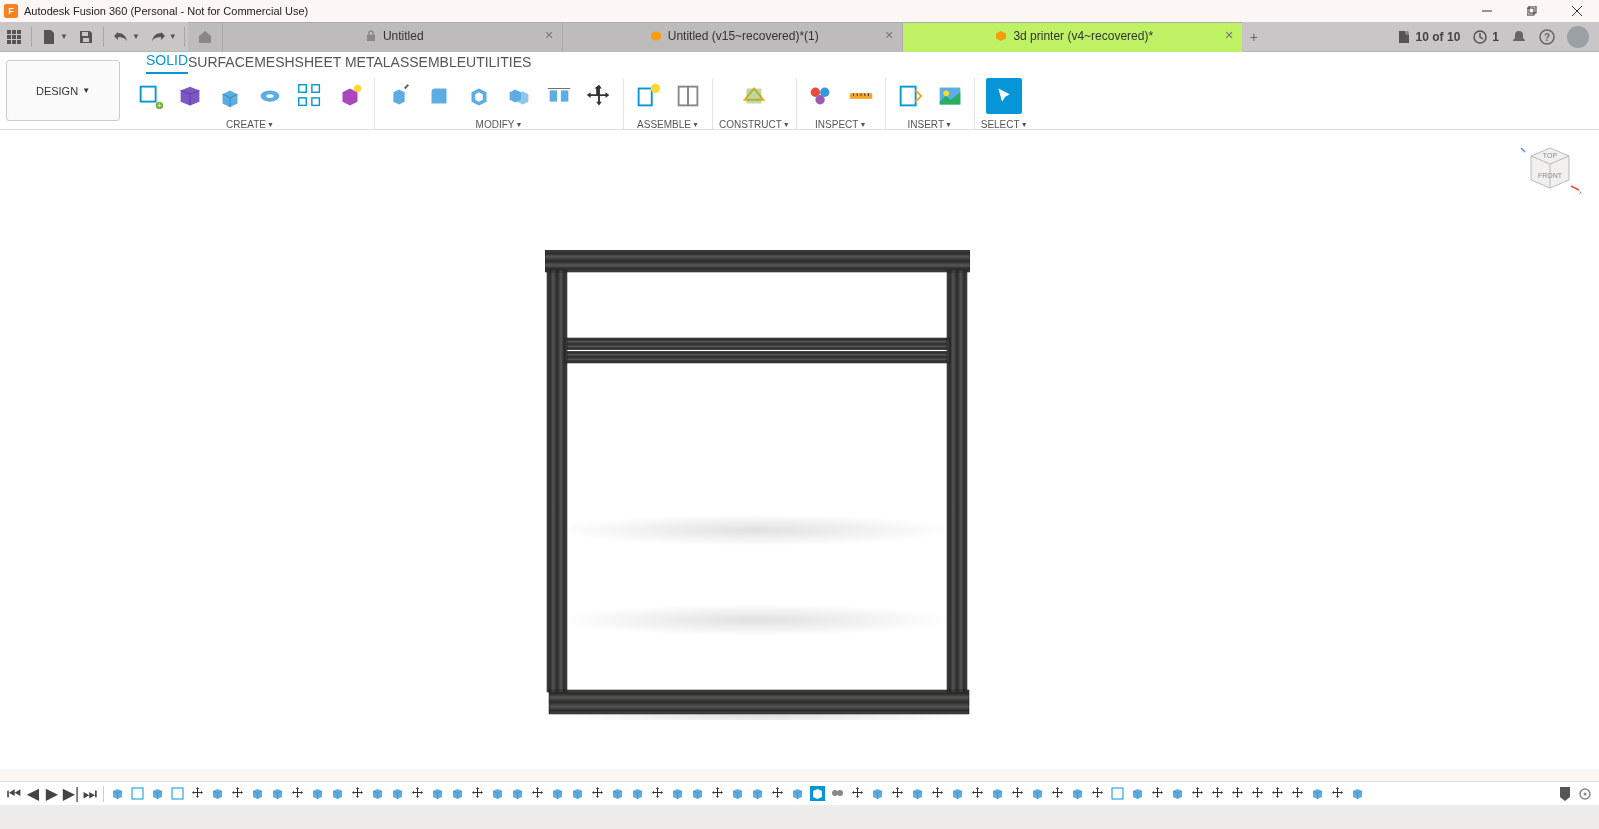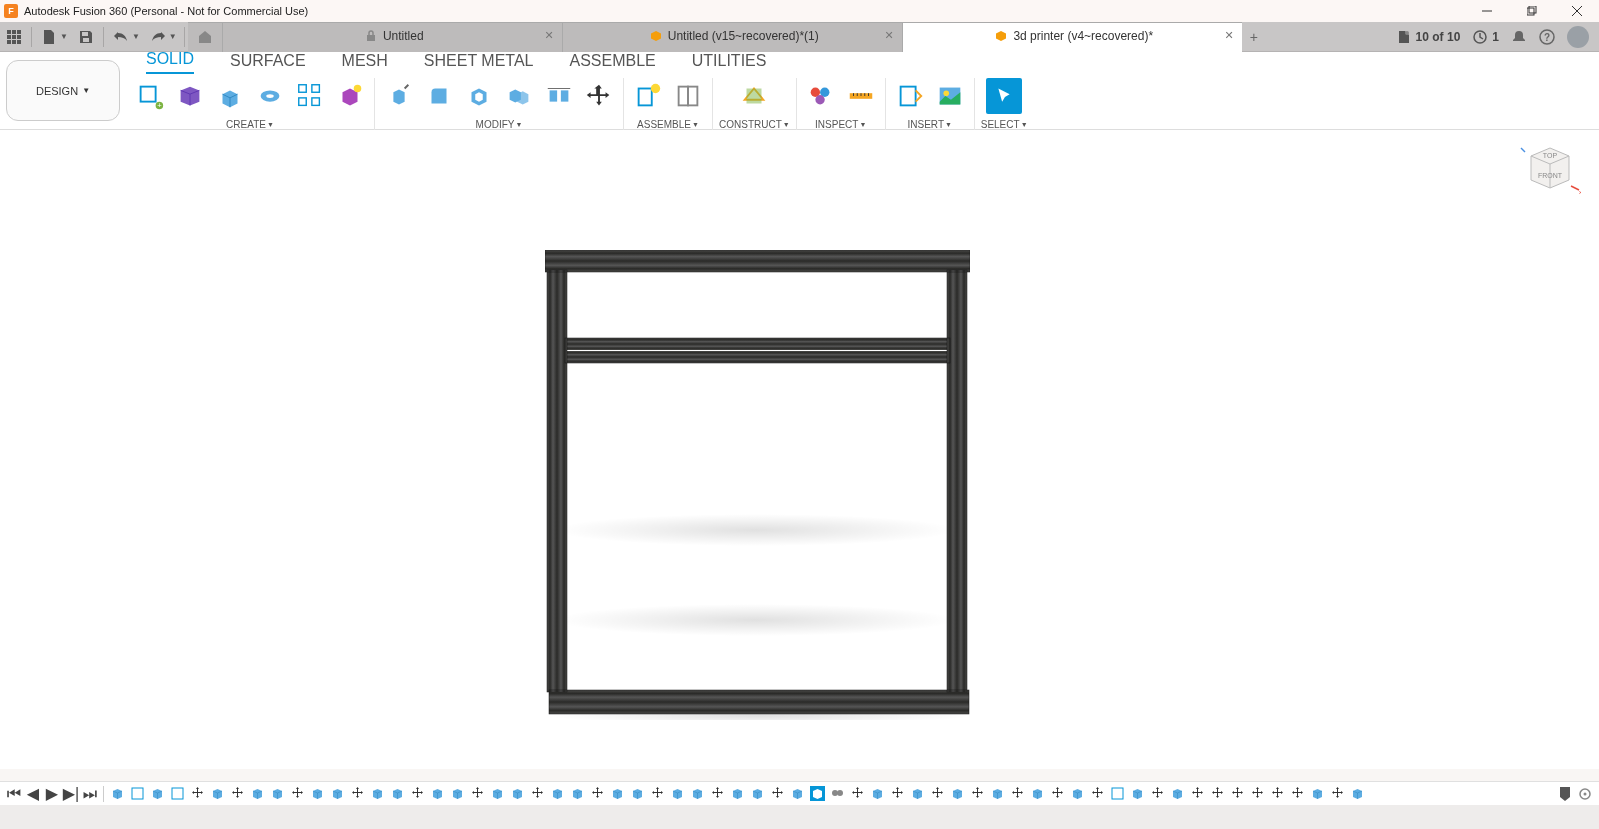--- a/index.html
+++ b/index.html
@@ -13,33 +13,33 @@
 .titlebar .win-btn { width: 45px; height: 22px; display: flex; align-items: center; justify-content: center; color: #333; }
 .titlebar .win-btn svg { width: 10px; height: 10px; }
 
 
 .toolbar { height: 30px; background: #c8c6c6; display: flex; align-items: center; border-bottom: 1px solid #b5b3b3; }
 .toolbar .icon-btn { width: 28px; height: 28px; display: flex; align-items: center; justify-content: center; color: #444; border-right: 0; }
 .toolbar .sep { width: 1px; height: 20px; background: #a8a6a6; margin: 0 3px; }
 .toolbar .drop-arrow { font-size: 8px; color: #555; margin-left: -3px; padding-right: 4px; }
 .toolbar .home-tab { width: 34px; height: 30px; background: #bdbbbb; display: flex; align-items: center; justify-content: center; border-top: 1px solid #aaa; }
 .toolbar .doc-tab { height: 30px; min-width: 340px; background: #bdbbbb; display: flex; align-items: center; padding: 0 8px 3px 12px; font-size: 12px; color: #333; border-left: 1px solid #aaa; border-top: 1px solid #aaa; position: relative; justify-content: center; }
-.toolbar .doc-tab.active { background: #ffffff; }
+.toolbar .doc-tab.active { background: #bef264; }
 .toolbar .doc-tab .tab-icon { margin-right: 6px; display: inline-flex; }
 .toolbar .doc-tab .tab-close { position: absolute; right: 8px; color: #777; font-size: 11px; }
 .toolbar .add-tab { width: 24px; display: flex; align-items: center; justify-content: center; color: #666; font-size: 14px; }
 .toolbar .right-info { display: flex; align-items: center; gap: 12px; padding: 0 10px; margin-left: auto; font-size: 12px; color: #444; }
 .toolbar .right-info .info-item { display: flex; align-items: center; gap: 4px; font-weight: bold; }
 .toolbar .avatar { width: 22px; height: 22px; border-radius: 50%; background: #9aa0a6; }
 
 
 .ribbon { height: 78px; background: #fff; display: flex; border-bottom: 1px solid #ddd; }
-.ribbon .workspace { width: 114px; border: 1px solid #ccc; border-radius: 12px; margin: 8px 6px; display: flex; align-items: center; justify-content: center; font-size: 11px; color: #333; gap: 4px; background: #fafafa; }
+.ribbon .workspace { width: 114px; border: 1px solid #ccc; border-radius: 3px; margin: 8px 6px; display: flex; align-items: center; justify-content: center; font-size: 11px; color: #333; gap: 4px; background: #fafafa; }
 .ribbon .tabs-and-tools { flex: 1; display: flex; flex-direction: column; }
-.ribbon .ribbon-tabs { height: 22px; display: flex; gap: 36px; padding-left: 20px; align-items: flex-end; font-size: 16px; color: #555; }
+.ribbon .ribbon-tabs { height: 22px; display: flex; padding-left: 20px; align-items: flex-end; font-size: 14px; color: #555; }
 .ribbon .ribbon-tabs .rtab { padding-bottom: 4px; cursor: default; }
 .ribbon .ribbon-tabs .rtab.active { color: #0696d7; border-bottom: 2px solid #0696d7; font-weight: 500; }
 .ribbon .ribbon-tools { flex: 1; display: flex; align-items: flex-start; padding-top: 4px; }
 .ribbon .tool-group { display: flex; flex-direction: column; align-items: center; padding: 0 6px; border-right: 1px solid #e4e4e4; height: 52px; justify-content: space-between; }
 .ribbon .tool-row { display: flex; gap: 4px; }
 .ribbon .tool { width: 36px; height: 36px; display: flex; align-items: center; justify-content: center; border-radius: 2px; }
 .ribbon .tool.active { background: #0696d7; }
 .ribbon .group-label { font-size: 10px; color: #555; display: flex; align-items: center; gap: 1px; }
 .ribbon .group-label .caret { font-size: 7px; }
 

